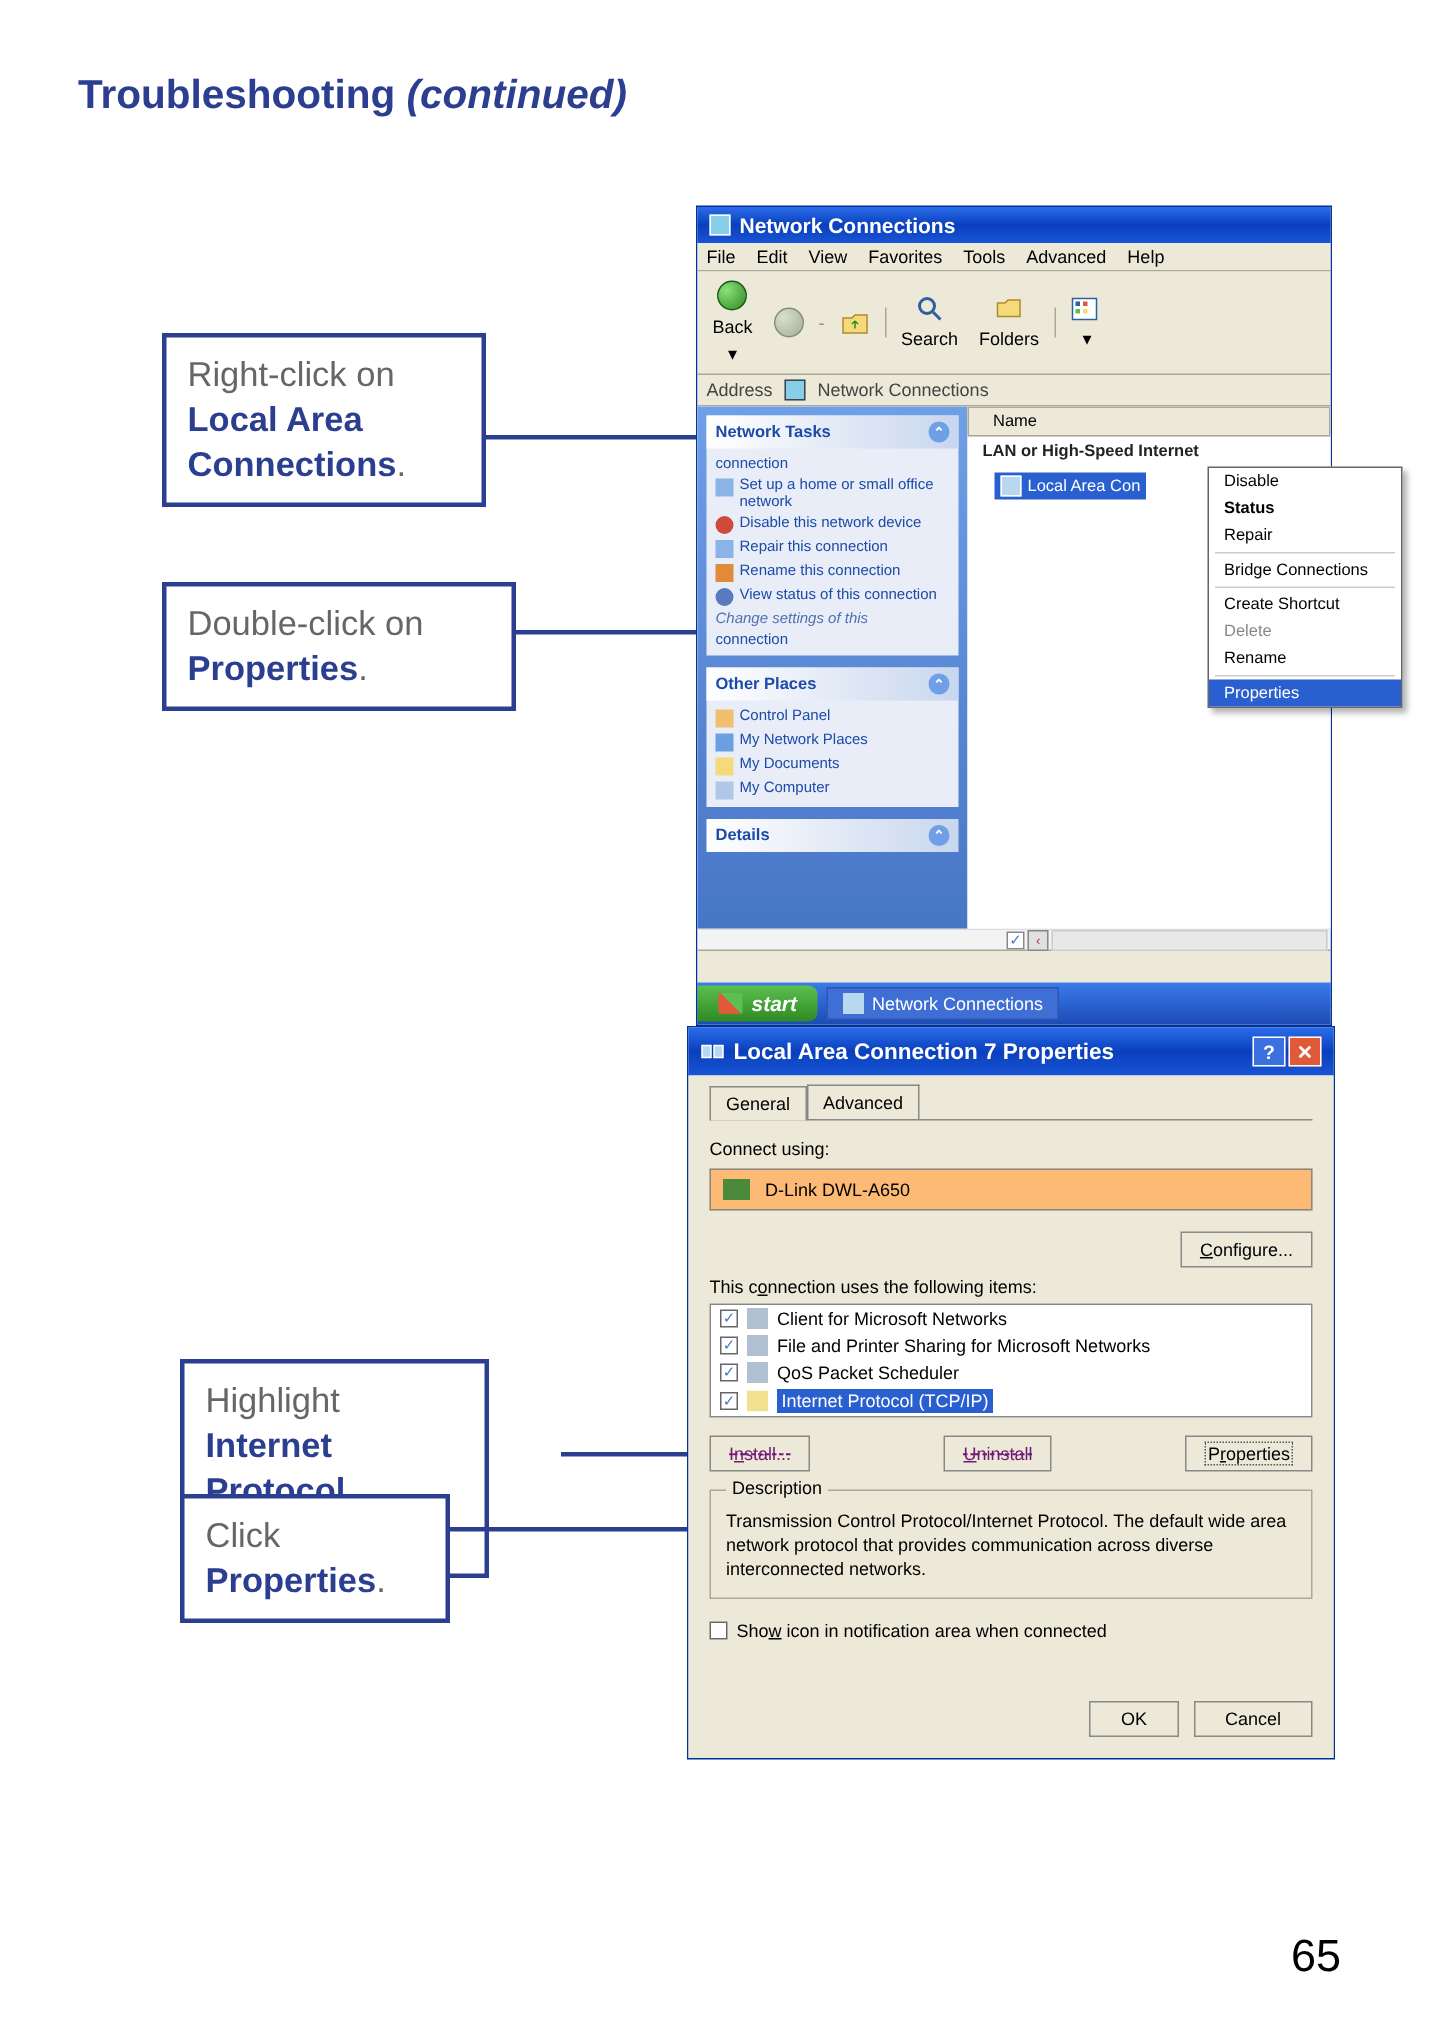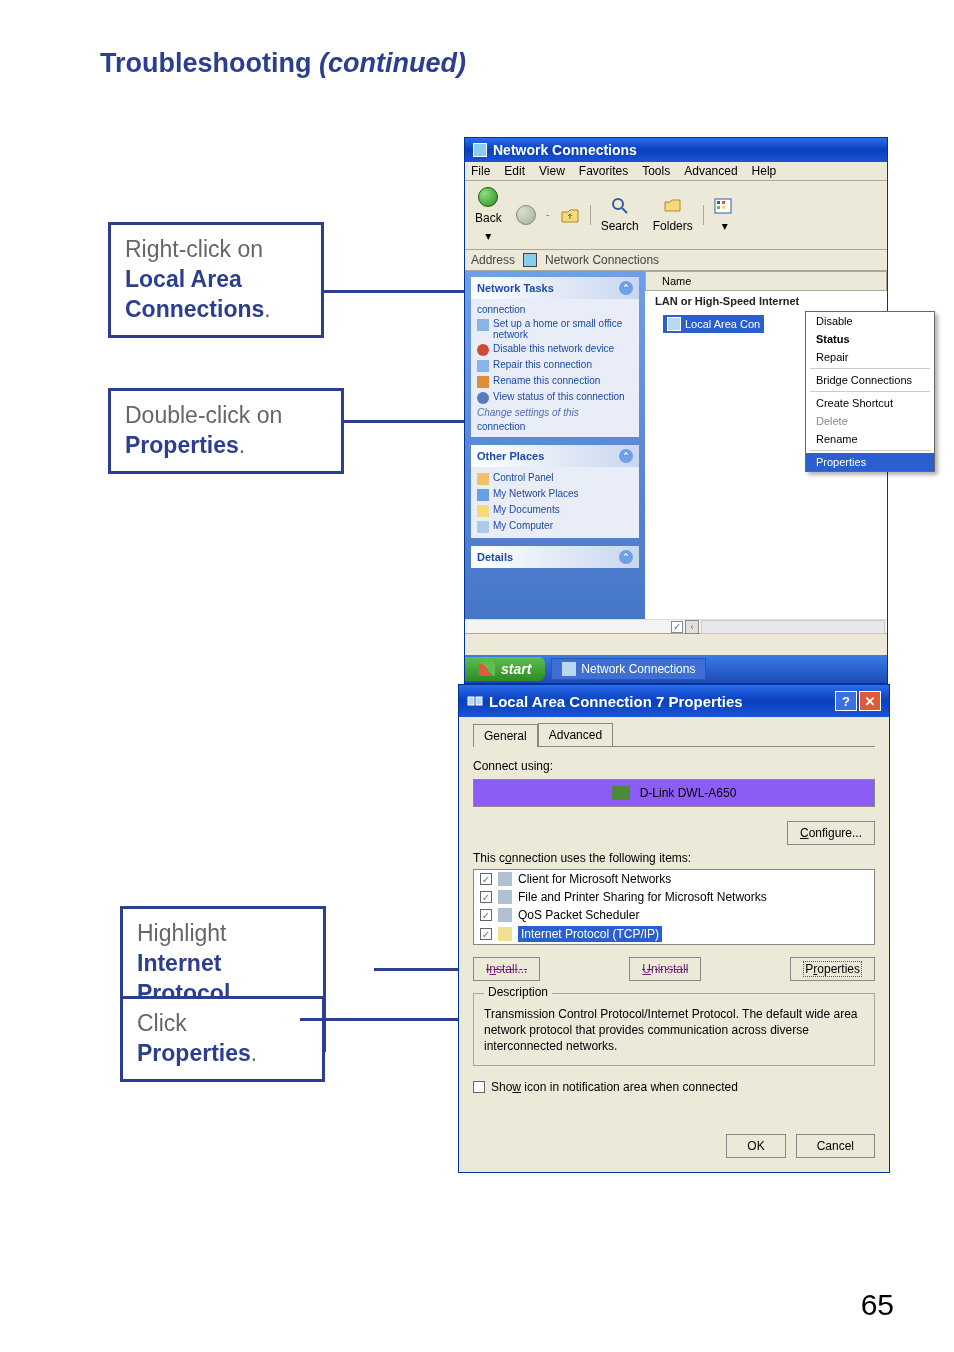--- a/index.html
+++ b/index.html
@@ -1,18 +1,18 @@
 <!DOCTYPE html>
 <html><head>
 <meta charset="utf-8">
 <style>
   * { box-sizing: border-box; margin: 0; padding: 0; }
   body { width: 954px; height: 1352px; background: #fff; font-family: Arial, sans-serif; position: relative; }
   .page-title { position: absolute; left: 52px; top: 48px; font-size: 27px; font-weight: bold; font-style: italic; color: #2c3e8f; }
-  .page-title .reg { font-style: normal; margin-left: 48px; }
+  .page-title .reg { font-style: normal; }
   .page-num { position: absolute; right: 60px; bottom: 30px; font-size: 30px; color: #000; }
 
   
   .callout { position: absolute; border: 3px solid #2c3e8f; background: #fff; padding: 10px 14px; font-size: 23px; line-height: 1.3; color: #666; }
   .callout .em { color: #2c3e8f; font-weight: bold; }
   .callout-line { position: absolute; background: #2c3e8f; height: 3px; }
 
   
   .xp-window { position: absolute; background: #fff; border: 1px solid #003399; }
   .xp-titlebar { background: linear-gradient(to bottom,#2a6deb,#0a3fbc 50%,#1855d6); color: #fff; font-weight: bold; padding: 4px 8px; font-size: 14px; display: flex; align-items: center; gap: 6px; }
@@ -66,21 +66,21 @@
   .dlg-titlebar svg { flex-shrink:0; }
   .dlg-tb-buttons { margin-left:auto; display:flex; gap:2px; }
   .dlg-tb-btn { width:22px; height:20px; border:1px solid #fff; display:flex; align-items:center; justify-content:center; font-size:13px; font-weight:bold; }
   .dlg-tb-btn.help { background:#3a70e0; color:#fff; }
   .dlg-tb-btn.close { background:#e05a3a; color:#fff; }
 
   .dlg-body { background:#ece9d8; padding:10px 14px 14px; font-size:12px; color:#000; }
   .tab-strip { display:flex; border-bottom:1px solid #888; margin-bottom:12px; margin-top:-4px; }
   .tab { padding:4px 10px; font-size:12px; border:1px solid #888; border-bottom:none; background:#ece9d8; position:relative; }
   .tab.active { background:#ece9d8; top:1px; }
-  .adapter-box { border:1px solid #888; background:#8b5cf6; padding:6px 8px; display:flex; align-items:center; gap:10px;justify-content:center; }
+  .adapter-box { border:1px solid #888; background:#fdba74; padding:6px 8px; display:flex; align-items:center; gap:10px; }
   .adapter-box .card { width:18px; height:14px; background:#4a8a3a; }
   .btn { background:#ece9d8; border:1px solid #888; padding:4px 12px; font-size:12px; }
   .btn .ul { text-decoration:underline; }
   .right { display:flex; justify-content:flex-end; }
   .item-list { border:1px solid #888; background:#fff; margin-top:4px; }
   .item-row { display:flex; align-items:center; gap:6px; padding:2px 6px; font-size:12px; }
   .item-row .cb { width:12px; height:12px; border:1px solid #666; background:#fff; display:inline-flex; align-items:center; justify-content:center; color:#4575c5; font-size:10px; }
   .item-row .ico { width:14px; height:14px; }
   .item-row.hl span.lbl { background:#2a5fcf; color:#fff; padding:1px 3px; }
   .threebtn { display:flex; gap:36px; justify-content:space-between; margin-top:12px; }
@@ -107,21 +107,21 @@
 <div class="callout" style="left:108px; top:388px; width:236px;">
   <span>Double-click on </span><span class="em">Properties</span><span>.</span>
 </div>
 <div class="callout-line" style="left:344px; top:420px; width:390px;"></div>
 
 <div class="callout" style="left:120px; top:906px; width:206px;">
   <span>Highlight </span><span class="em">Internet Protocol  (TCP/IP)</span><span>.</span>
 </div>
 <div class="callout-line" style="left:374px; top:968px; width:120px;"></div>
 
-<div class="callout" style="left:120px; top:996px; width:205px;">
+<div class="callout" style="left:120px; top:996px; width:180px;">
   <span>Click </span><br><span class="em">Properties</span><span>.</span>
 </div>
 <div class="callout-line" style="left:300px; top:1018px; width:446px;"></div>
 
 <div class="xp-window" style="left:464px; top:137px; width:424px;">
   <div class="xp-titlebar">
     <span class="icon-net"></span>
     <span>Network Connections</span>
   </div>
   <div class="menubar">

